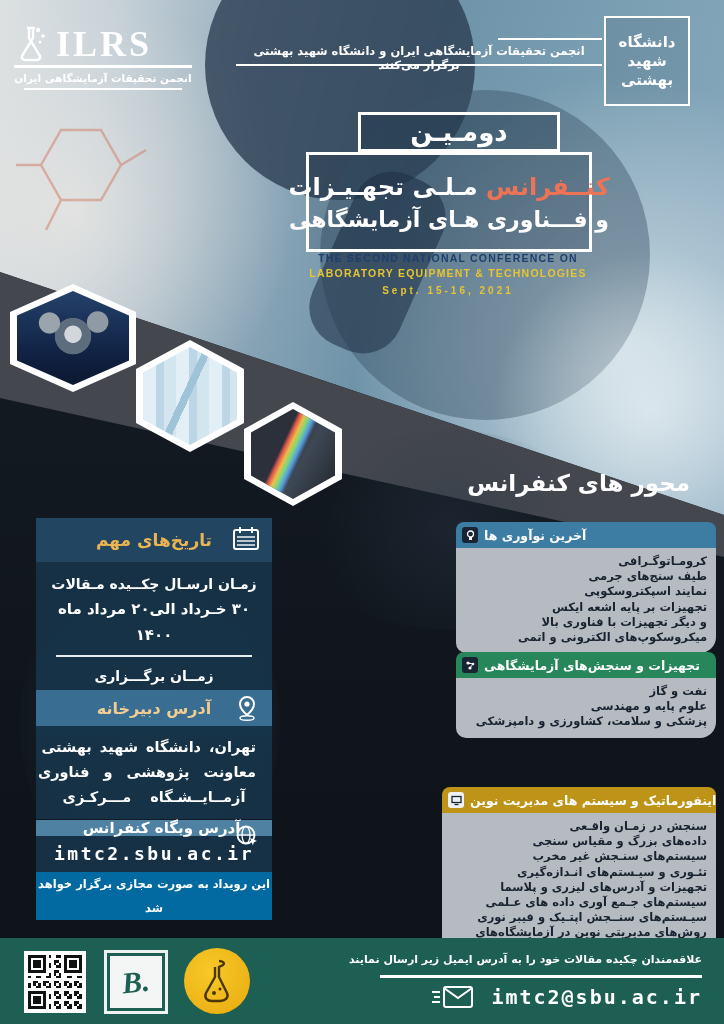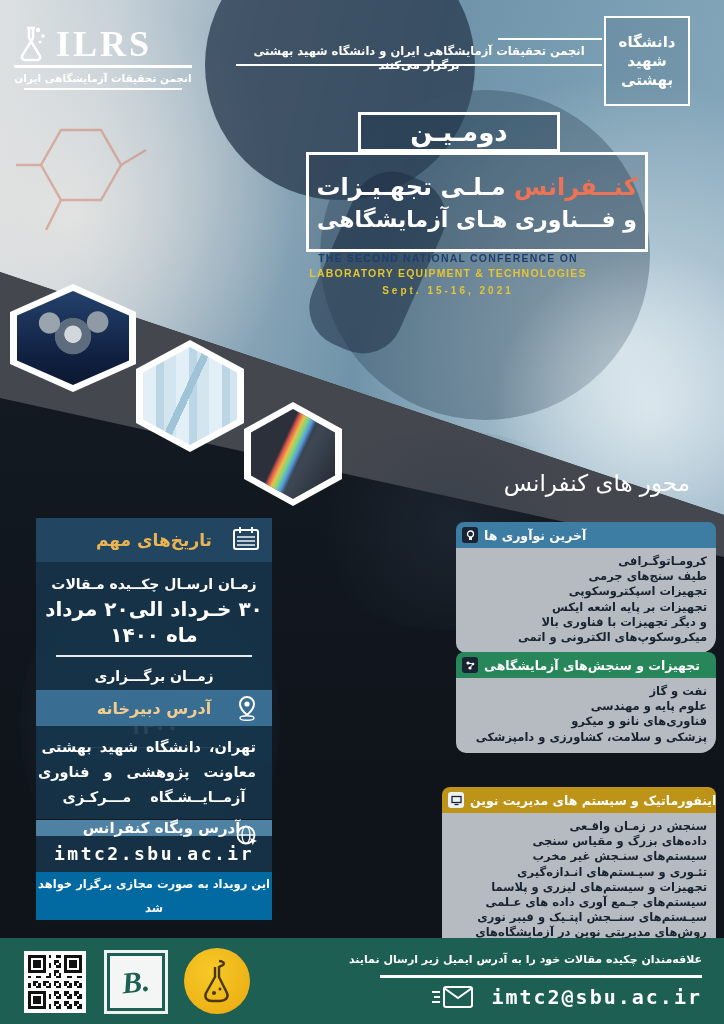--- a/index.html
+++ b/index.html
@@ -68,56 +68,56 @@
   
   .sbu{left:604px;top:16px;width:86px;height:90px;border:2.5px solid #fff;box-sizing:border-box;
     display:flex;flex-direction:column;align-items:center;justify-content:center;color:#fff;
     font-weight:bold;direction:rtl;text-align:center;line-height:19px;font-size:15px;
     background:rgba(30,60,80,.12);}
 
   
   .t-box1{left:358px;top:112px;width:202px;height:40px;border:3px solid #fff;box-sizing:border-box;
     background:rgba(14,36,56,.28);display:flex;align-items:center;justify-content:center;
     color:#fff;font-size:26px;font-weight:bold;direction:rtl;}
-  .t-box2{left:306px;top:152px;width:342px;height:100px;border:3px solid #fff;box-sizing:border-box;
+  .t-box2{left:306px;top:152px;width:286px;height:100px;border:3px solid #fff;box-sizing:border-box;
     background:rgba(14,36,56,.18);display:flex;flex-direction:column;align-items:center;
     justify-content:center;gap:6px;direction:rtl;font-weight:bold;color:#fff;}
   .t-line2{font-size:24px;white-space:nowrap;}
   .t-line2 .word-accent{color:#ee7355;}
   .t-line3{font-size:22px;white-space:nowrap;}
   .en1{left:298px;top:252px;width:300px;text-align:center;font-size:10.5px;font-weight:bold;
     color:#1c3f6e;letter-spacing:1.2px;font-family:"Liberation Sans",sans-serif;}
   .en2{left:298px;top:267px;width:300px;text-align:center;font-size:10.5px;font-weight:bold;
     color:#e5c531;letter-spacing:1.2px;font-family:"Liberation Sans",sans-serif;}
   .en-date{left:298px;top:285px;width:300px;text-align:center;font-size:10px;font-weight:bold;
     color:#e5c531;letter-spacing:3px;font-family:"Liberation Sans",sans-serif;}
 
   
-  .topics-heading{right:34px;top:470px;color:#fff;font-size:23px;font-weight:normal;direction:rtl;}
+  .topics-heading{right:34px;top:470px;color:#fff;font-size:23px;font-weight:bold;direction:rtl;}
   .card{position:absolute;right:8px;width:260px;}
   .card.c3{width:274px;}
   .card-h{height:26px;border-radius:8px 8px 0 0;display:flex;align-items:center;gap:6px;padding:0 6px;}
   .card.c1 .card-h{background:#3d7ca3;}
   .card.c2 .card-h{background:#27875a;}
   .card.c3 .card-h{background:#bd9318;}
   .card-h-icon{width:16px;height:16px;border-radius:3px;background:#182433;display:flex;
     align-items:center;justify-content:center;flex:0 0 auto;}
   .card-title{color:#fff;font-weight:bold;font-size:12.5px;direction:rtl;white-space:nowrap;}
   .card-b{background:#b6bbc1;border-radius:0 0 16px 10px;padding:6px 9px 8px 6px;
     direction:rtl;text-align:right;color:#182331;font-weight:bold;font-size:11.5px;line-height:15.2px;}
 
   
   .ibox{position:absolute;left:36px;width:236px;color:#fff;direction:rtl;}
   .ibox-h{position:relative;display:flex;align-items:center;justify-content:center;}
   .ibox-body{background:rgba(23,52,74,.92);}
   .dates .ibox-h{height:44px;background:rgba(36,74,104,.92);font-size:17px;font-weight:bold;color:#eab452;}
   .dates .h-icon{position:absolute;left:auto;right:12px;top:8px;}
   .dates .ibox-body{padding:10px 6px 6px 6px;text-align:center;}
   .d-line{font-size:14px;font-weight:bold;line-height:24px;white-space:nowrap;}
-  .d-num{font-size:20px;font-weight:bold;line-height:26px;}
+  .d-num{font-size:15px;font-weight:bold;line-height:26px;}
   .d-rule{height:1.5px;background:#e8edf0;margin:7px 14px;}
   .secr .ibox-h{height:36px;background:#3a6d92;font-size:16px;font-weight:bold;color:#f2cd92;}
   .secr .h-icon{position:absolute;right:14px;top:5px;}
   .secr .ibox-body{padding:9px 16px;text-align:center;}
   .s-line{font-size:14.5px;font-weight:bold;line-height:25px;white-space:nowrap;word-spacing:3px;}
   .web .ibox-h{height:16px;background:#4f82a2;font-size:15px;font-weight:bold;color:#fff;padding-left:15px;}
   .web .h-icon{position:absolute;right:12px;top:4px;}
   .web .ibox-body{text-align:center;}
   .web-url{font-family:"DejaVu Sans Mono","Liberation Mono",monospace;font-size:18px;font-weight:bold;
     letter-spacing:2.5px;line-height:36px;direction:ltr;}
@@ -215,21 +215,21 @@
         <svg width="11" height="11" viewBox="0 0 11 11">
             <circle cx="5.5" cy="4" r="3" fill="none" stroke="#fff" stroke-width="1.3"></circle>
             <rect x="4" y="7" width="3" height="3" fill="#fff"></rect>
           </svg>
       </span>
       <span class="card-title">آخرین نوآوری ها</span>
     </div>
     <div class="card-b">
         <div>کرومـاتوگـرافی</div>
         <div>طیف سنج‌های جرمی</div>
-        <div>تجهیزات اسپکتروسکوپی</div>
+        <div>نمایند اسپکتروسکوپی</div>
         <div>تجهیزات بر پایه اشعه ایکس</div>
         <div>و دیگر تجهیزات با فناوری بالا</div>
         <div>میکروسکوپ‌های الکترونی و اتمی</div>
       </div>
   </div>
 
   <div class="card c2" style="top:652px;">
     <div class="card-h">
       <span class="card-h-icon">
         <svg width="11" height="11" viewBox="0 0 11 11">
@@ -238,41 +238,40 @@
             <circle cx="5" cy="8" r="1.6" fill="#fff"></circle>
             <line x1="3" y1="3" x2="8" y2="4" stroke="#fff"></line>
             <line x1="8" y1="4" x2="5" y2="8" stroke="#fff"></line>
           </svg>
       </span>
       <span class="card-title">تجهیزات و سنجش‌های آزمایشگاهی</span>
     </div>
     <div class="card-b">
         <div>نفت و گاز</div>
         <div>علوم پایه و مهندسی</div>
-        <div>فناوری‌های نانو و میکرو</div>
         <div>پزشکی و سلامت، کشاورزی و دامپزشکی</div>
       </div>
   </div>
 
   <div class="card c3" style="top:756px;margin-top:31px;">
     <div class="card-h">
       <span class="card-h-icon" style="background:#eef1f3;">
         <svg width="11" height="11" viewBox="0 0 11 11">
             <rect x="1" y="1.5" width="9" height="6" fill="none" stroke="#182433" stroke-width="1.3"></rect>
             <line x1="3.5" y1="9.5" x2="7.5" y2="9.5" stroke="#182433" stroke-width="1.3"></line>
           </svg>
       </span>
       <span class="card-title">اینفورماتیک و سیستم های مدیریت نوین</span>
     </div>
     <div class="card-b">
         <div>سنجش در زمـان واقـعی</div>
         <div>داده‌های بزرگ و مقیاس سنجی</div>
         <div>سیستم‌های سنـجش غیر مخرب</div>
         <div>تئـوری و سیـستم‌های انـدازه‌گیری</div>
-        <div>تجهیزات و سیستم‌های لیزری و پلاسما</div>
+        <div>تجهیزات و آدرس‌های لیزری و پلاسما</div>
         <div>سیستم‌های جـمع آوری داده های عـلمی</div>
         <div>سیـستم‌های سنــجش اپتـیک و فیبر نوری</div>
         <div>روش‌های مدیریتی نوین در آزمایشگاه‌های علمی</div>
         <div>پردازش سیگنال و تصویر در سنجش های آزمایشگاهی</div>
       </div>
   </div>
 
   <div class="ibox dates" style="top:518px;">
     <div class="ibox-h">
       <span>تاریخ‌های مهم</span>

